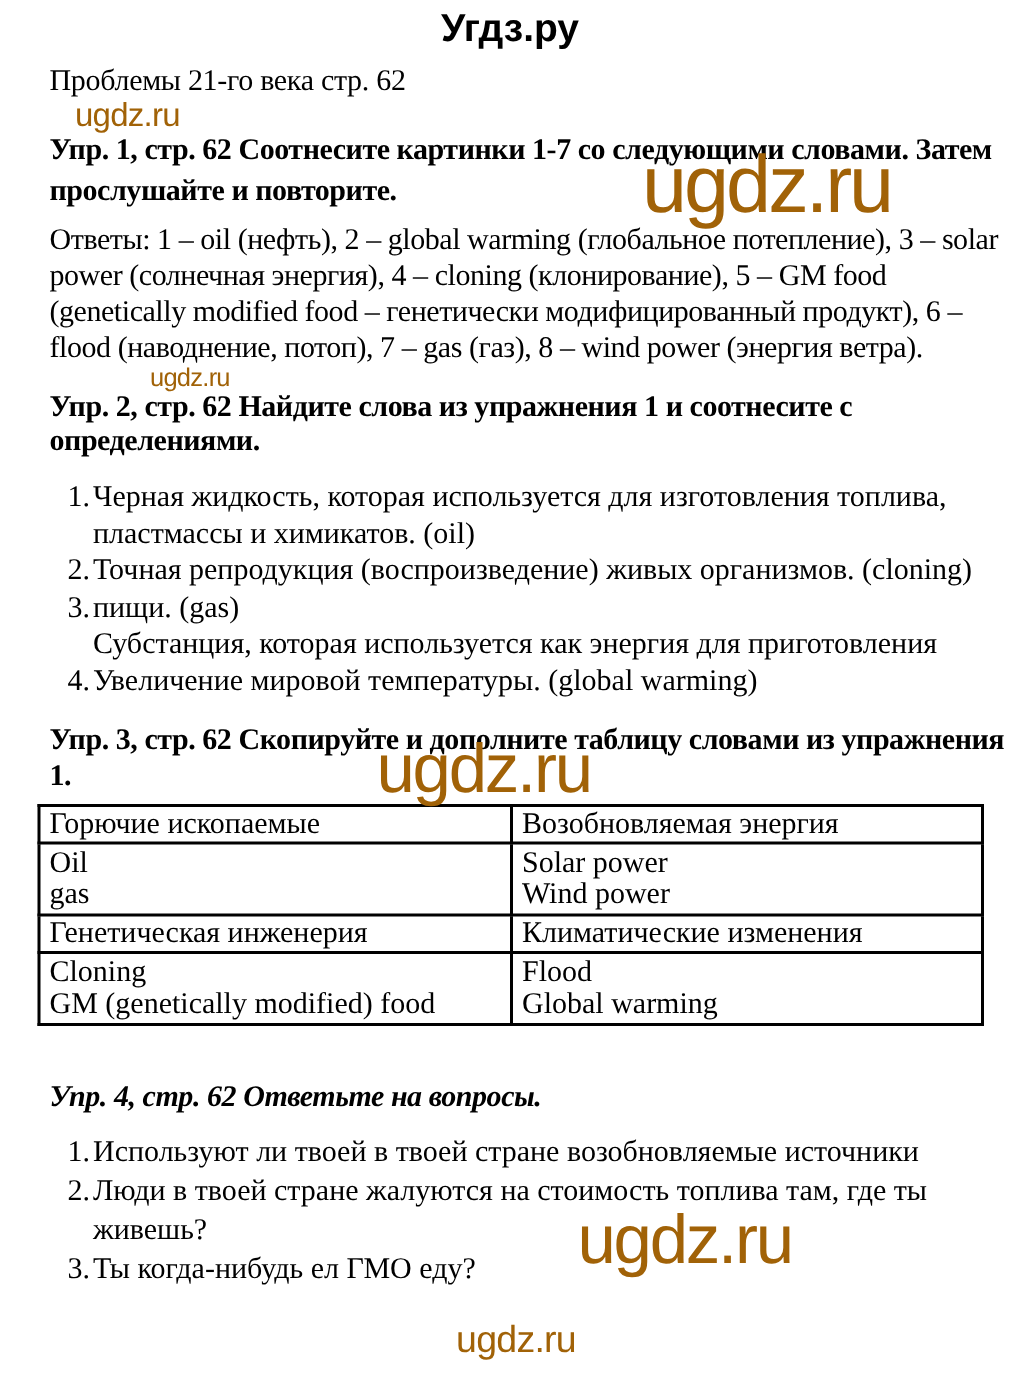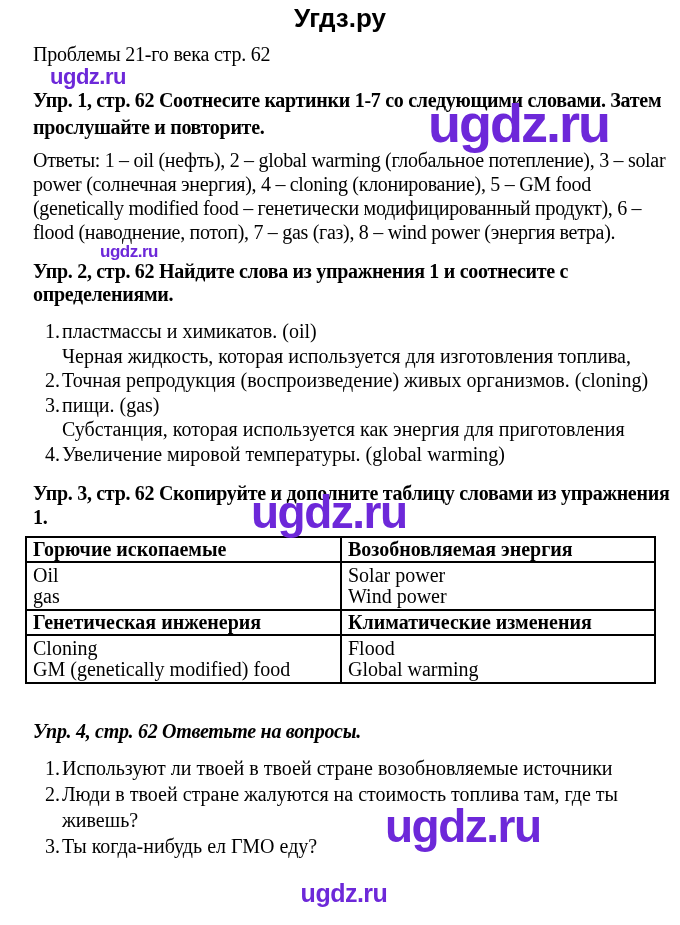--- a/index.html
+++ b/index.html
@@ -31,22 +31,22 @@
   .h2 { line-height:23px; }
   .h3 { line-height:24px; margin-top:15px; }
   .h4 { line-height:24px; margin-top:35px;font-style:italic; }
 
   .answers { margin-top:7px; }
   .answers .line { line-height:24px; letter-spacing:-0.3px; }
 
   
   .wm {
     font-family:"Liberation Sans", "DejaVu Sans", sans-serif;
-    font-weight:700;
-    color:#6d28d9;
+    font-weight:400;
+    color:#a16207;
     letter-spacing:-0.5px;
   }
   .wm-top-small { font-size:22px; line-height:19px; margin-left:17px; }
   .wm-mid-small { font-size:17px; line-height:16px; margin-left:67px; }
   .wm-abs { position:absolute; line-height:1; white-space:nowrap; }
   .wm-big-1 { left:428px; top:96px;  font-size:54px; letter-spacing:-2px; }
   .wm-big-2 { left:251px; top:489px; font-size:46px; letter-spacing:-1.5px; }
   .wm-big-3 { left:385px; top:803px; font-size:46px; letter-spacing:-1.5px; }
   .wm-inline { font-size:13px; letter-spacing:-0.3px; }
   .wm-bottom { text-align:center; font-size:25px; line-height:25px; margin-top:22px; }
@@ -68,21 +68,21 @@
     margin-top:7px;
     width:631px;
     table-layout:fixed;
   }
   table.tbl td {
     border:2px solid #000;
     padding:0 6px;
     vertical-align:top;
   }
   td.c1 { width:315px; }
-  .tbl .hdr { font-weight:700; line-height:23px; white-space:nowrap; }
+  .tbl .hdr { font-weight:400; line-height:23px; white-space:nowrap; }
   .tbl .cell-line { line-height:21px; white-space:nowrap; }
   .tbl .data-cell { padding-top:2px; padding-bottom:2px; }
 </style>
 </head>
 <body>
 
 <div class="page">
 
   <div class="wm wm-abs wm-big-1">ugdz.ru</div>
   <div class="wm wm-abs wm-big-2">ugdz.ru</div>
@@ -112,22 +112,22 @@
 
     <div class="h h2">
       <div class="line">Упр. 2, стр. 62 Найдите слова из упражнения 1 и соотнесите с</div>
       <div class="line">определениями.</div>
     </div>
 
     <div class="list">
       <div class="li">
         <span class="num">1.</span>
         <div class="txt">
+          <div class="line">Черная жидкость, которая используется для изготовления топлива,</div>
           <div class="line">пластмассы и химикатов. (oil)</div>
-          <div class="line">Черная жидкость, которая используется для изготовления топлива,</div>
         </div>
       </div>
       <div class="li">
         <span class="num">2.</span>
         <div class="txt">
           <div class="line">Точная репродукция (воспроизведение) живых организмов. (cloning)</div>
         </div>
       </div>
       <div class="li">
         <span class="num">3.</span>

